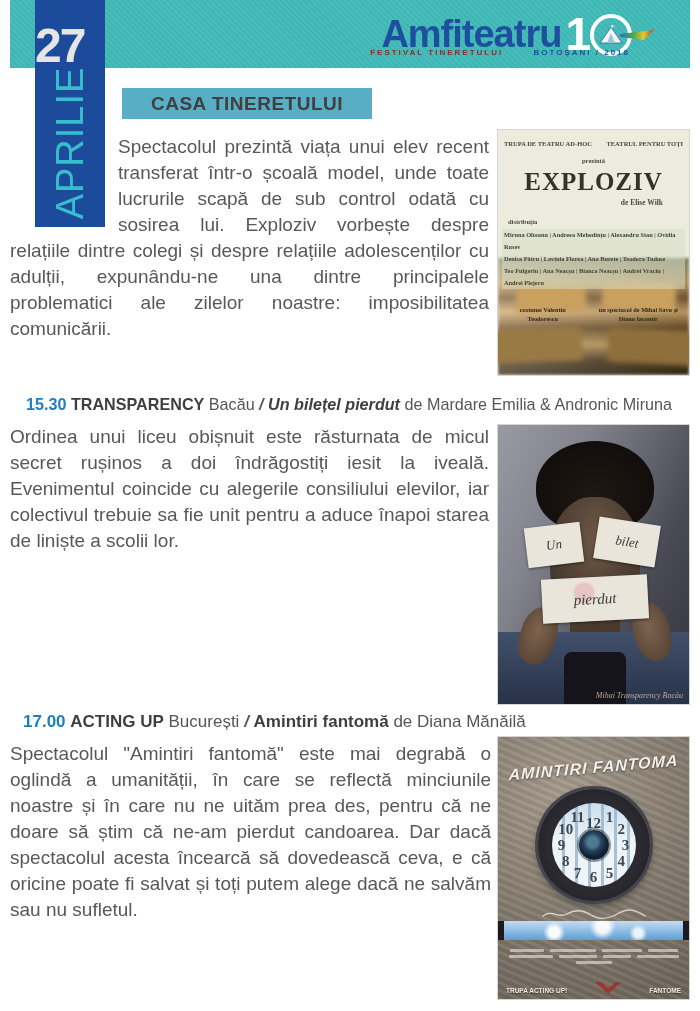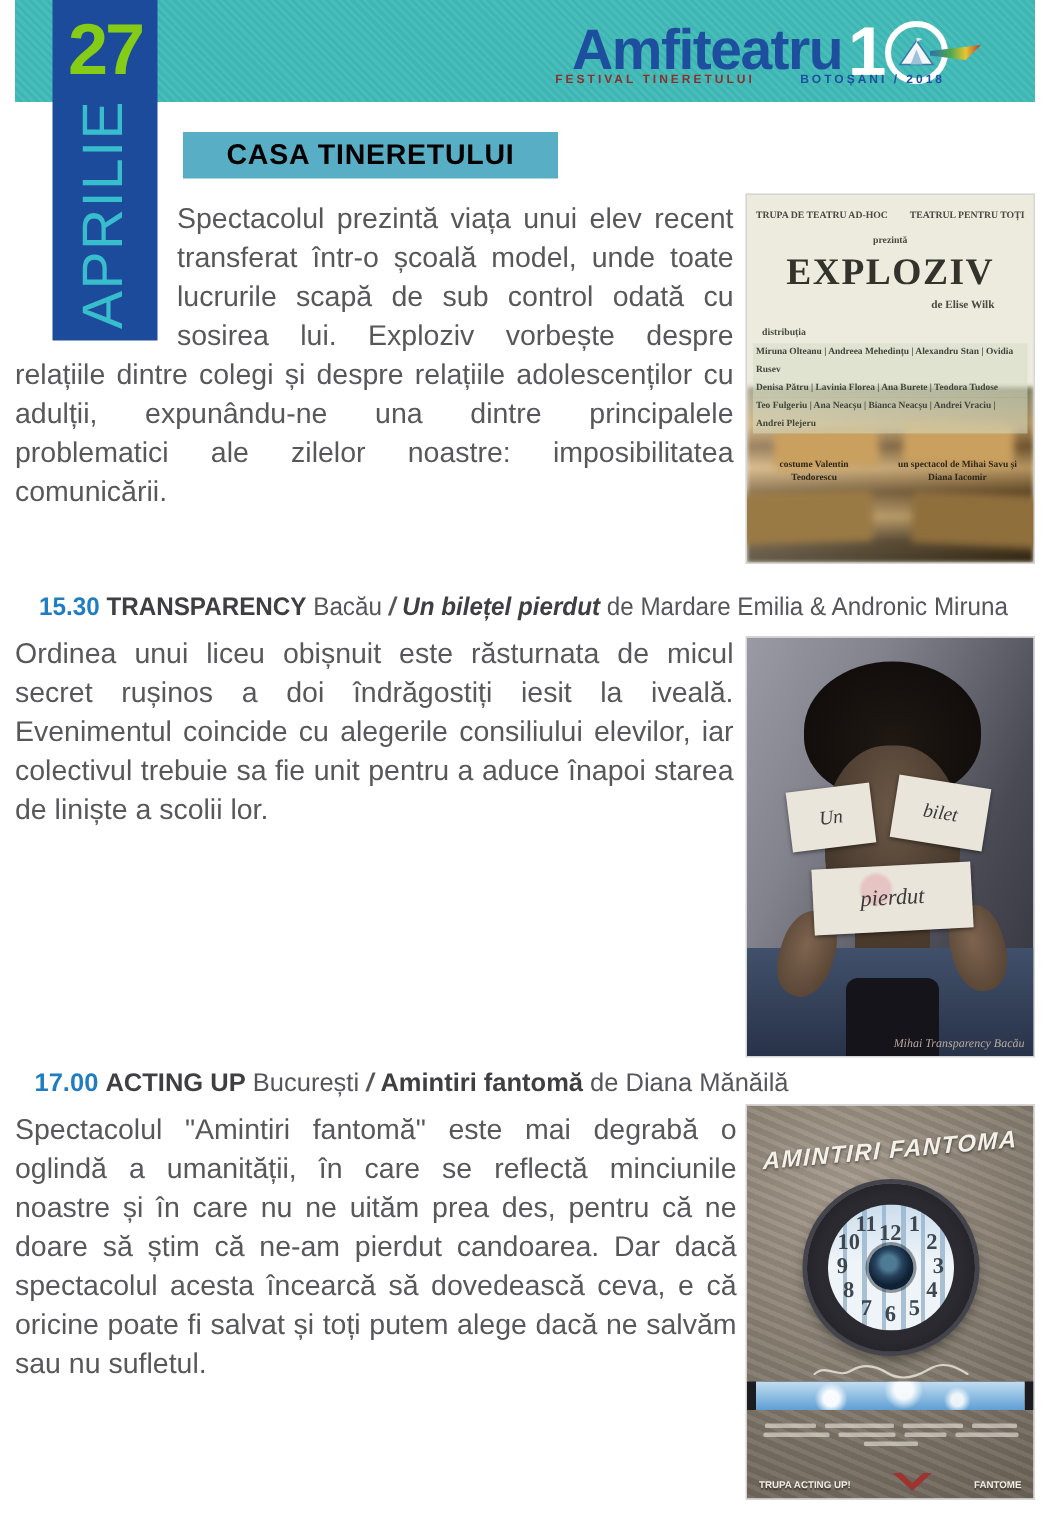--- a/index.html
+++ b/index.html
@@ -16,29 +16,29 @@
              margin-left:1px;margin-top:2px;box-sizing:border-box;display:flex;align-items:center;justify-content:center;}
   .logo-swoosh{position:absolute;right:-26px;top:12px;width:34px;height:10px;
                background:linear-gradient(90deg,#2e6fb0,#4ea84e 40%,#e8c532 70%,#b23a2f);
                clip-path:polygon(0 40%,100% 0,70% 100%,0 70%);}
   .tagline{position:absolute;right:60px;top:48px;font-size:8px;font-weight:bold;letter-spacing:2px;white-space:nowrap;}
   .tagline .tl-left{color:#8c2f2f;}
   .tagline .tl-right{color:#1e4f9f;margin-left:26px;}
 
   
   .date-badge{position:absolute;left:35px;top:0;width:70px;height:227px;background:#1d4b9c;}
-  .date-day{display:block;text-align:center;margin-top:6px;font-size:48px;font-weight:bold;color:#84cc16;letter-spacing:-2px;}
+  .date-day{display:block;margin-top:18px;font-size:48px;font-weight:bold;color:#e5e5e5;letter-spacing:-2px;}
   .date-month-wrap{position:absolute;left:0;top:62px;width:70px;height:162px;}
   .date-month{position:absolute;left:50%;top:50%;transform:translate(-50%,-50%) rotate(-90deg);
               white-space:nowrap;font-size:38px;color:#38bdcd;letter-spacing:1px;}
 
   
   .venue{position:absolute;left:122px;top:88px;width:250px;height:31px;background:#57aec5;
          display:flex;align-items:center;justify-content:center;}
-  .venue span{color:#000000;font-weight:bold;font-size:19px;letter-spacing:.5px;}
+  .venue span{color:#404040;font-weight:bold;font-size:19px;letter-spacing:.5px;}
 
   
   .ev-title{margin:0;font-size:17px;font-weight:normal;white-space:nowrap;line-height:26px;}
   .ev-title .time{color:#1f7dc1;font-weight:bold;}
   .ev-title .company{color:#3f3f42;font-weight:bold;}
   .ev-title .city{color:#55555a;}
   .ev-title .sep{color:#55555a;font-style:italic;font-weight:bold;}
   .ev-title .play{color:#3f3f42;font-weight:bold;font-style:italic;}
   .ev-title .play.upright{font-style:normal;}
   .ev-title .author{color:#55555a;}

